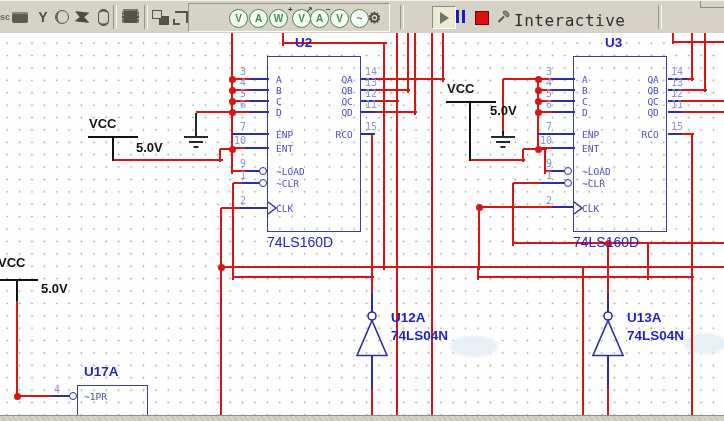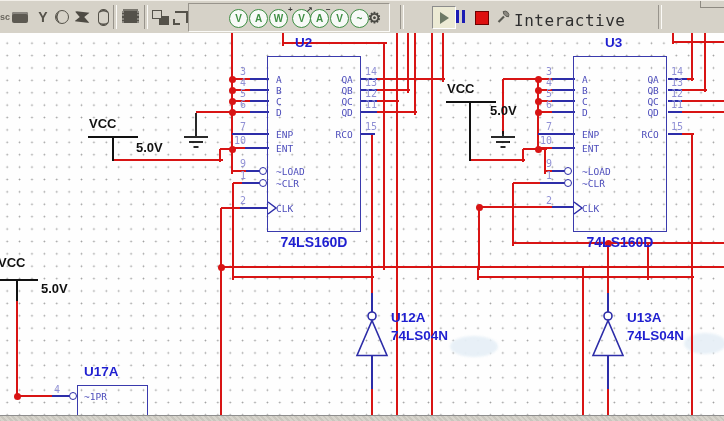--- a/index.html
+++ b/index.html
@@ -52,21 +52,21 @@
   #canvas{position:absolute;left:0;top:33px;width:724px;height:382px;background:#fefefe;overflow:hidden;
       background-image:radial-gradient(circle,#9c9c9c 0.7px,transparent 1.1px);
       background-size:12.4px 12.4px;background-position:1px 4px;}
   #bottom-strip{position:absolute;left:0;top:415px;width:724px;height:6px;
       background:repeating-linear-gradient(45deg,#c9c6be 0 2px,#d7d4cc 2px 4px);border-top:1px solid #8e8e8e;}
   .wire{position:absolute;}
   .dot{position:absolute;width:7px;height:7px;border-radius:50%;background:#d81414;}
   .bubble{position:absolute;width:8px;height:8px;border-radius:50%;border:1.5px solid #2d2da8;background:#fff;box-sizing:border-box;}
   .chipbox{position:absolute;border:1.5px solid #3a3aad;box-sizing:border-box;}
   .chiptitle{position:absolute;color:#1f1fd0;font-weight:bold;font-size:13.5px;}
-  .partlabel{position:absolute;color:#1f1fd0;font-weight:bold;font-size:14px;text-align:center;}
+  .partlabel{position:absolute;color:#1f1fd0;font-weight:normal;font-size:14px;text-align:left;}
   .pinnum{position:absolute;color:#9090d5;font-family:"DejaVu Sans Mono",monospace;font-size:10px;width:20px;}
   .pinlabel{position:absolute;color:#4d4dbb;font-family:"DejaVu Sans Mono",monospace;font-size:9.5px;white-space:pre;}
   .blacktext{position:absolute;color:#111;font-weight:bold;font-size:13px;}
   .bar{position:absolute;background:#111;}
   .smudge{position:absolute;background:#e7f0f7;border-radius:50%;opacity:0.95;filter:blur(1px);}
   svg{position:absolute;overflow:visible;}
 </style>
 </head>
 <body>
 

